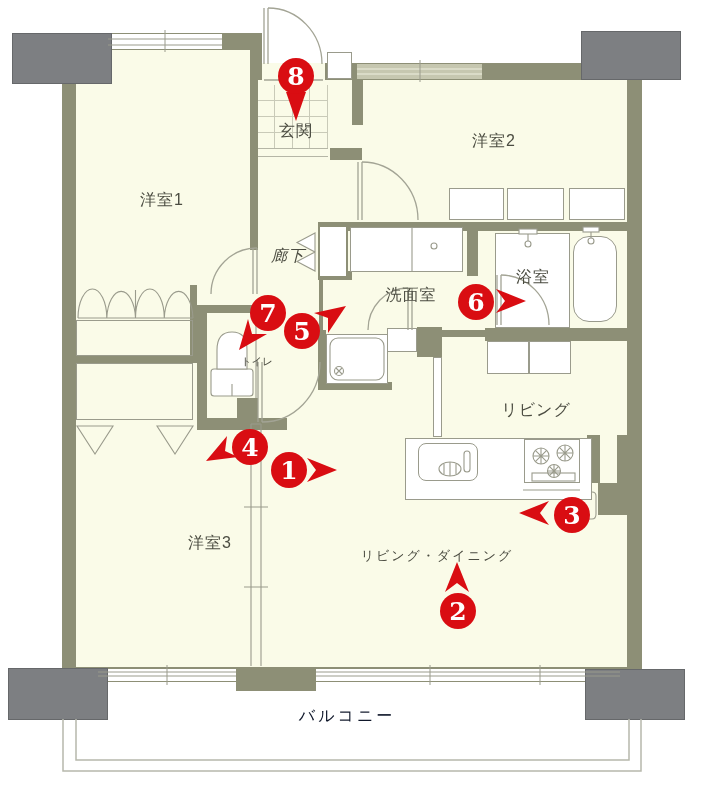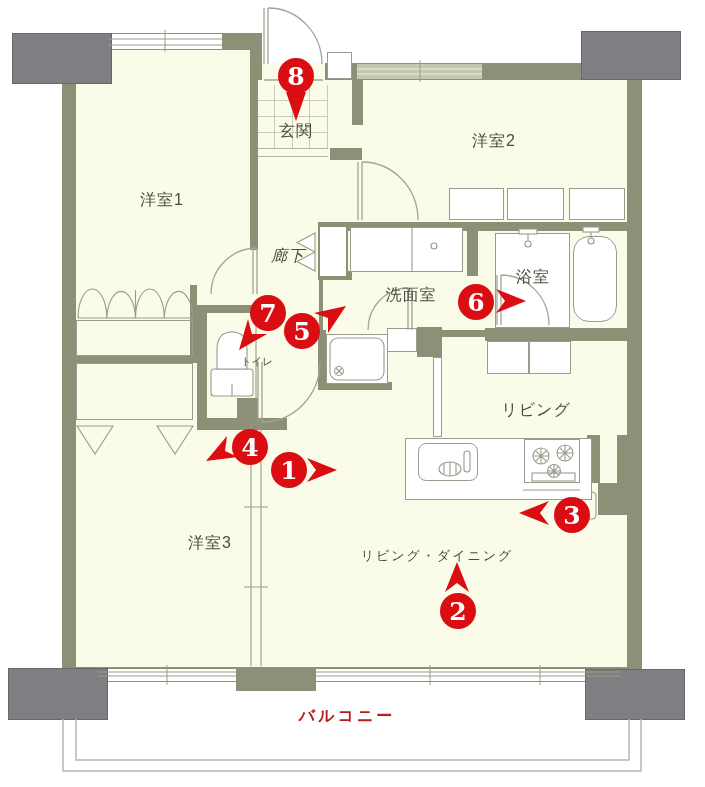--- a/index.html
+++ b/index.html
@@ -201,21 +201,21 @@
   <div class="lbl" style="left:162px;top:200px;">洋室1</div>
   <div class="lbl" style="left:494px;top:141px;">洋室2</div>
   <div class="lbl" style="left:166px;top:543px;margin-left:44px;">洋室3</div>
   <div class="lbl" style="left:296px;top:131px;">玄関</div>
   <div class="lbl" style="left:288px;top:256px;font-style:italic;">廊下</div>
   <div class="lbl" style="left:231px;top:362px;font-size:10.5px;letter-spacing:0;margin-left:26px;">トイレ</div>
   <div class="lbl" style="left:411px;top:295px;">洗面室</div>
   <div class="lbl" style="left:533px;top:277px;">浴室</div>
   <div class="lbl" style="left:536px;top:410px;">リビング</div>
   <div class="lbl" style="left:437px;top:556px;font-size:13px;letter-spacing:2px;">リビング・ダイニング</div>
-  <div class="lbl" style="left:347px;top:716px;letter-spacing:3px;color:#b91c1c;font-weight:bold;">バルコニー</div>
+  <div class="lbl" style="left:347px;top:716px;letter-spacing:3px;color:#0f172a;">バルコニー</div>
 
   <div class="marker" style="left:271px;top:452px;">1</div>
   <div class="marker" style="left:440px;top:593px;">2</div>
   <div class="marker" style="left:554px;top:497px;">3</div>
   <div class="marker" style="left:232px;top:429px;">4</div>
   <div class="marker" style="left:284px;top:313px;">5</div>
   <div class="marker" style="left:458px;top:284px;">6</div>
   <div class="marker" style="left:250px;top:295px;">7</div>
   <div class="marker" style="left:278px;top:58px;">8</div>
 

